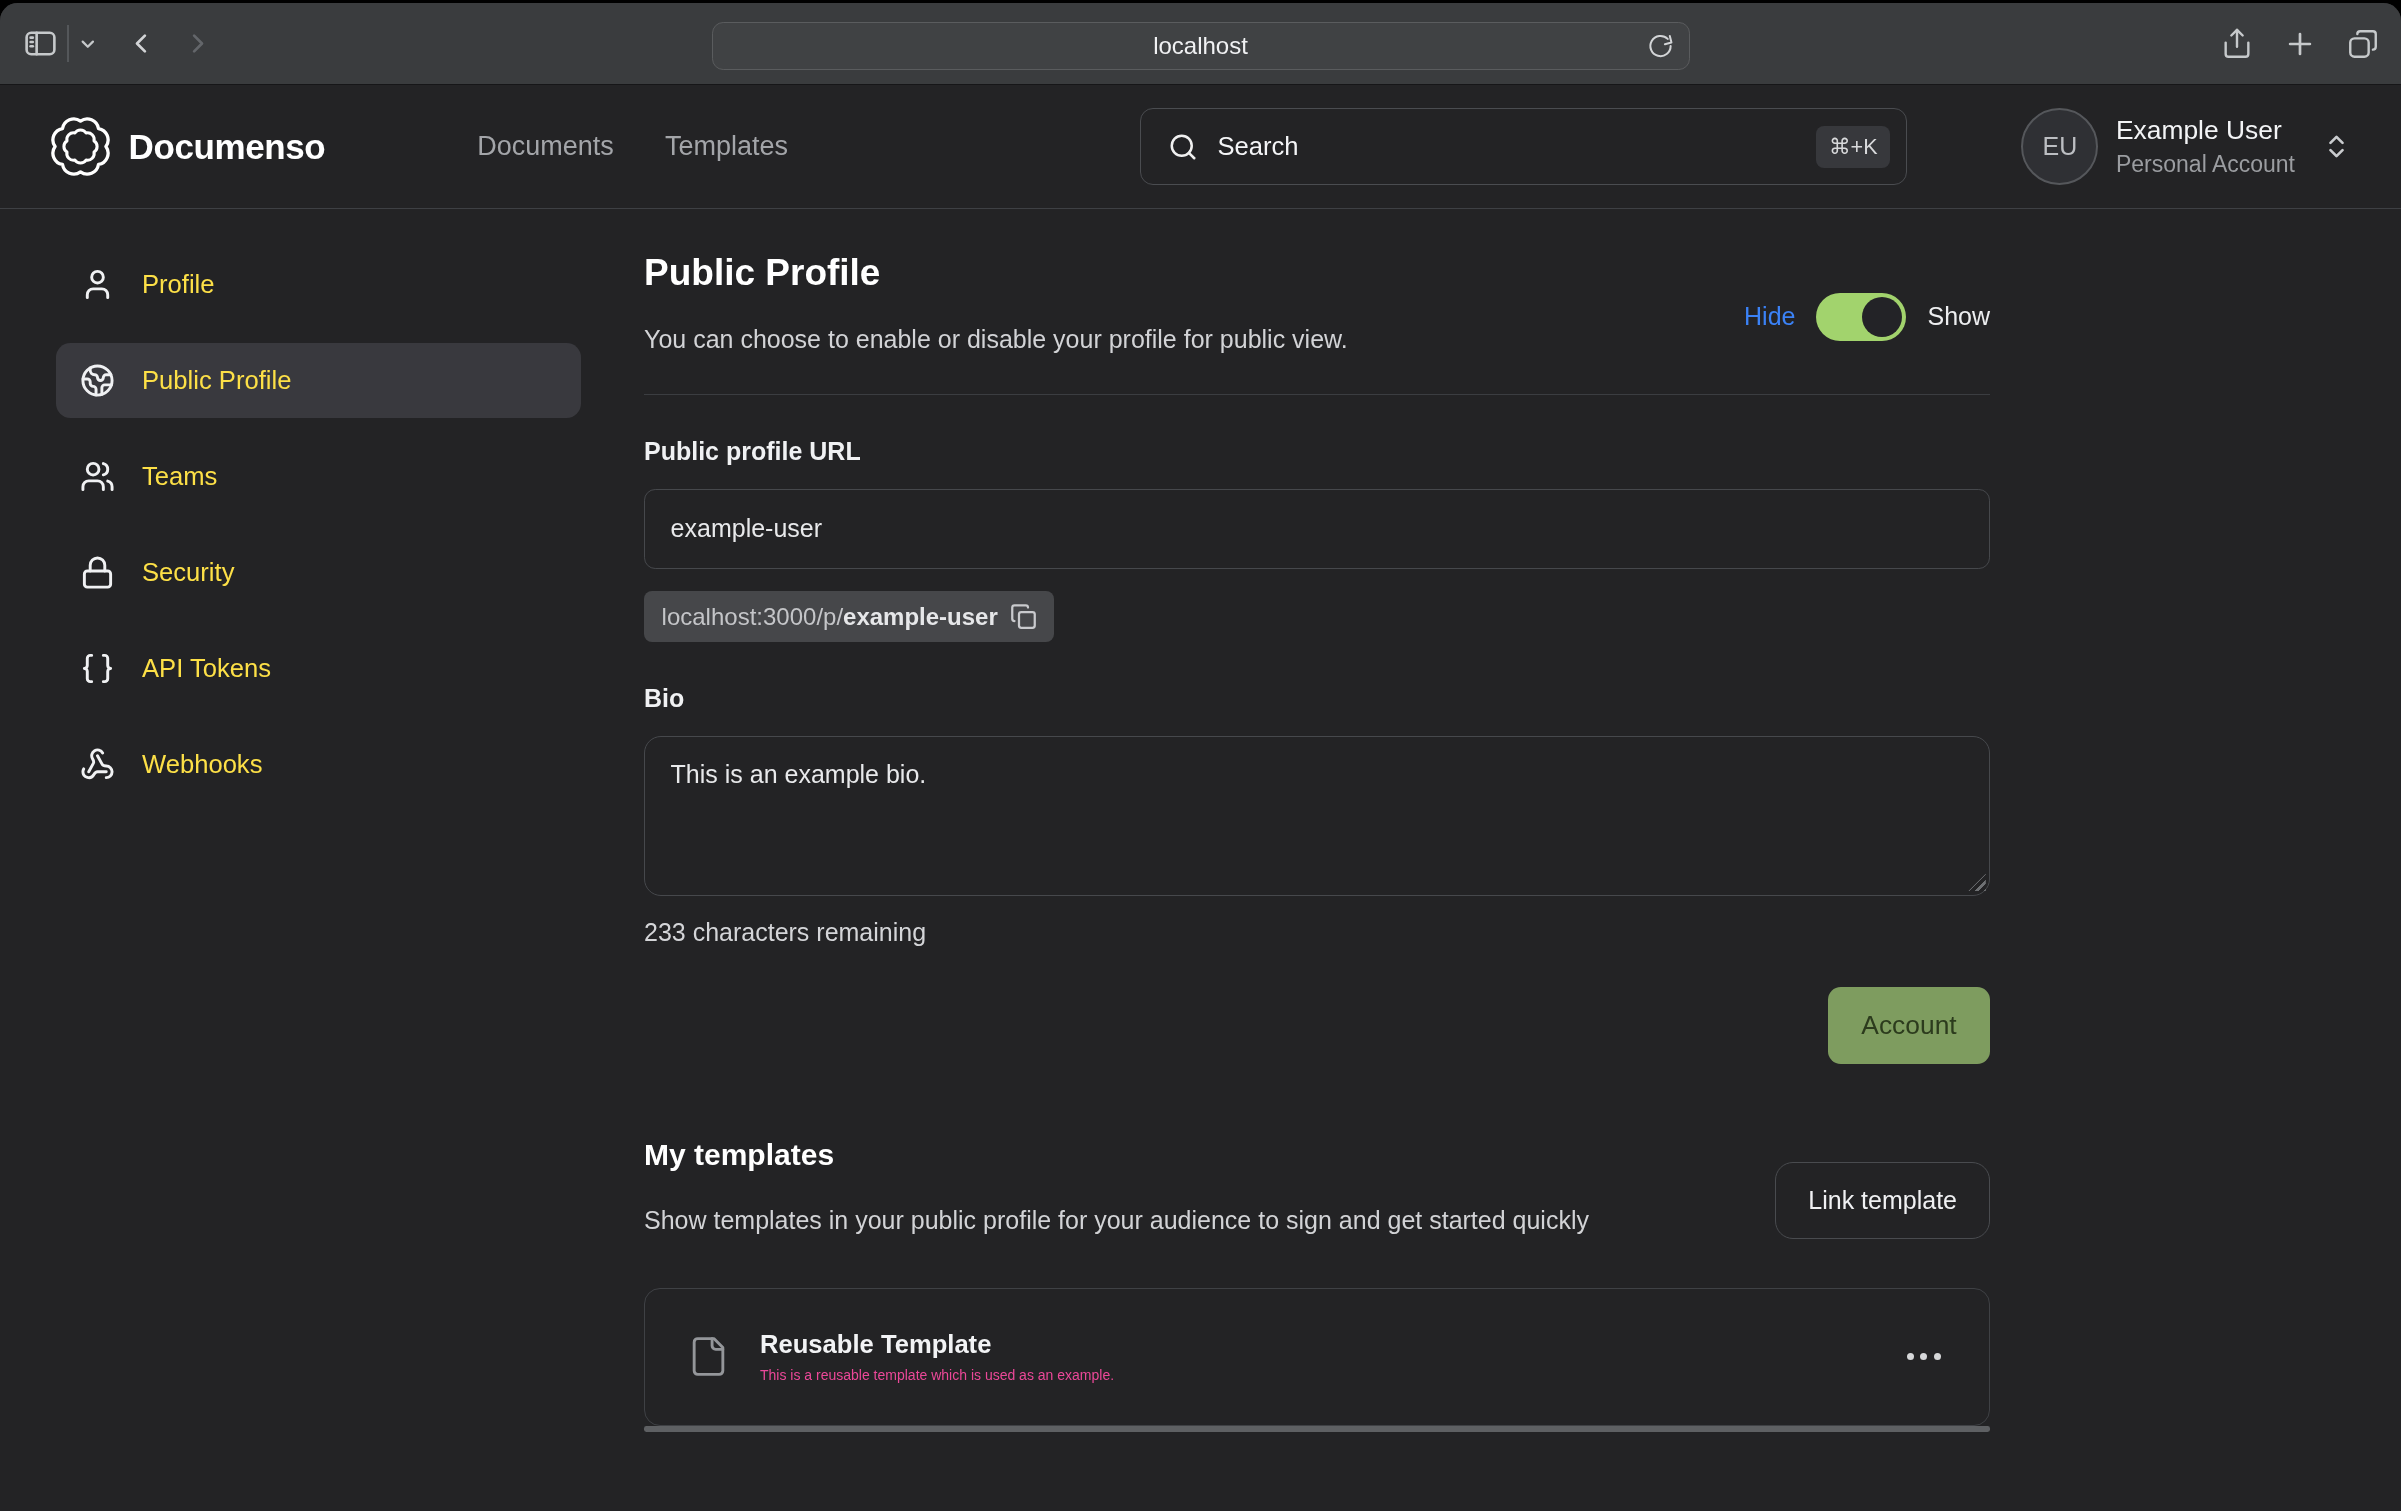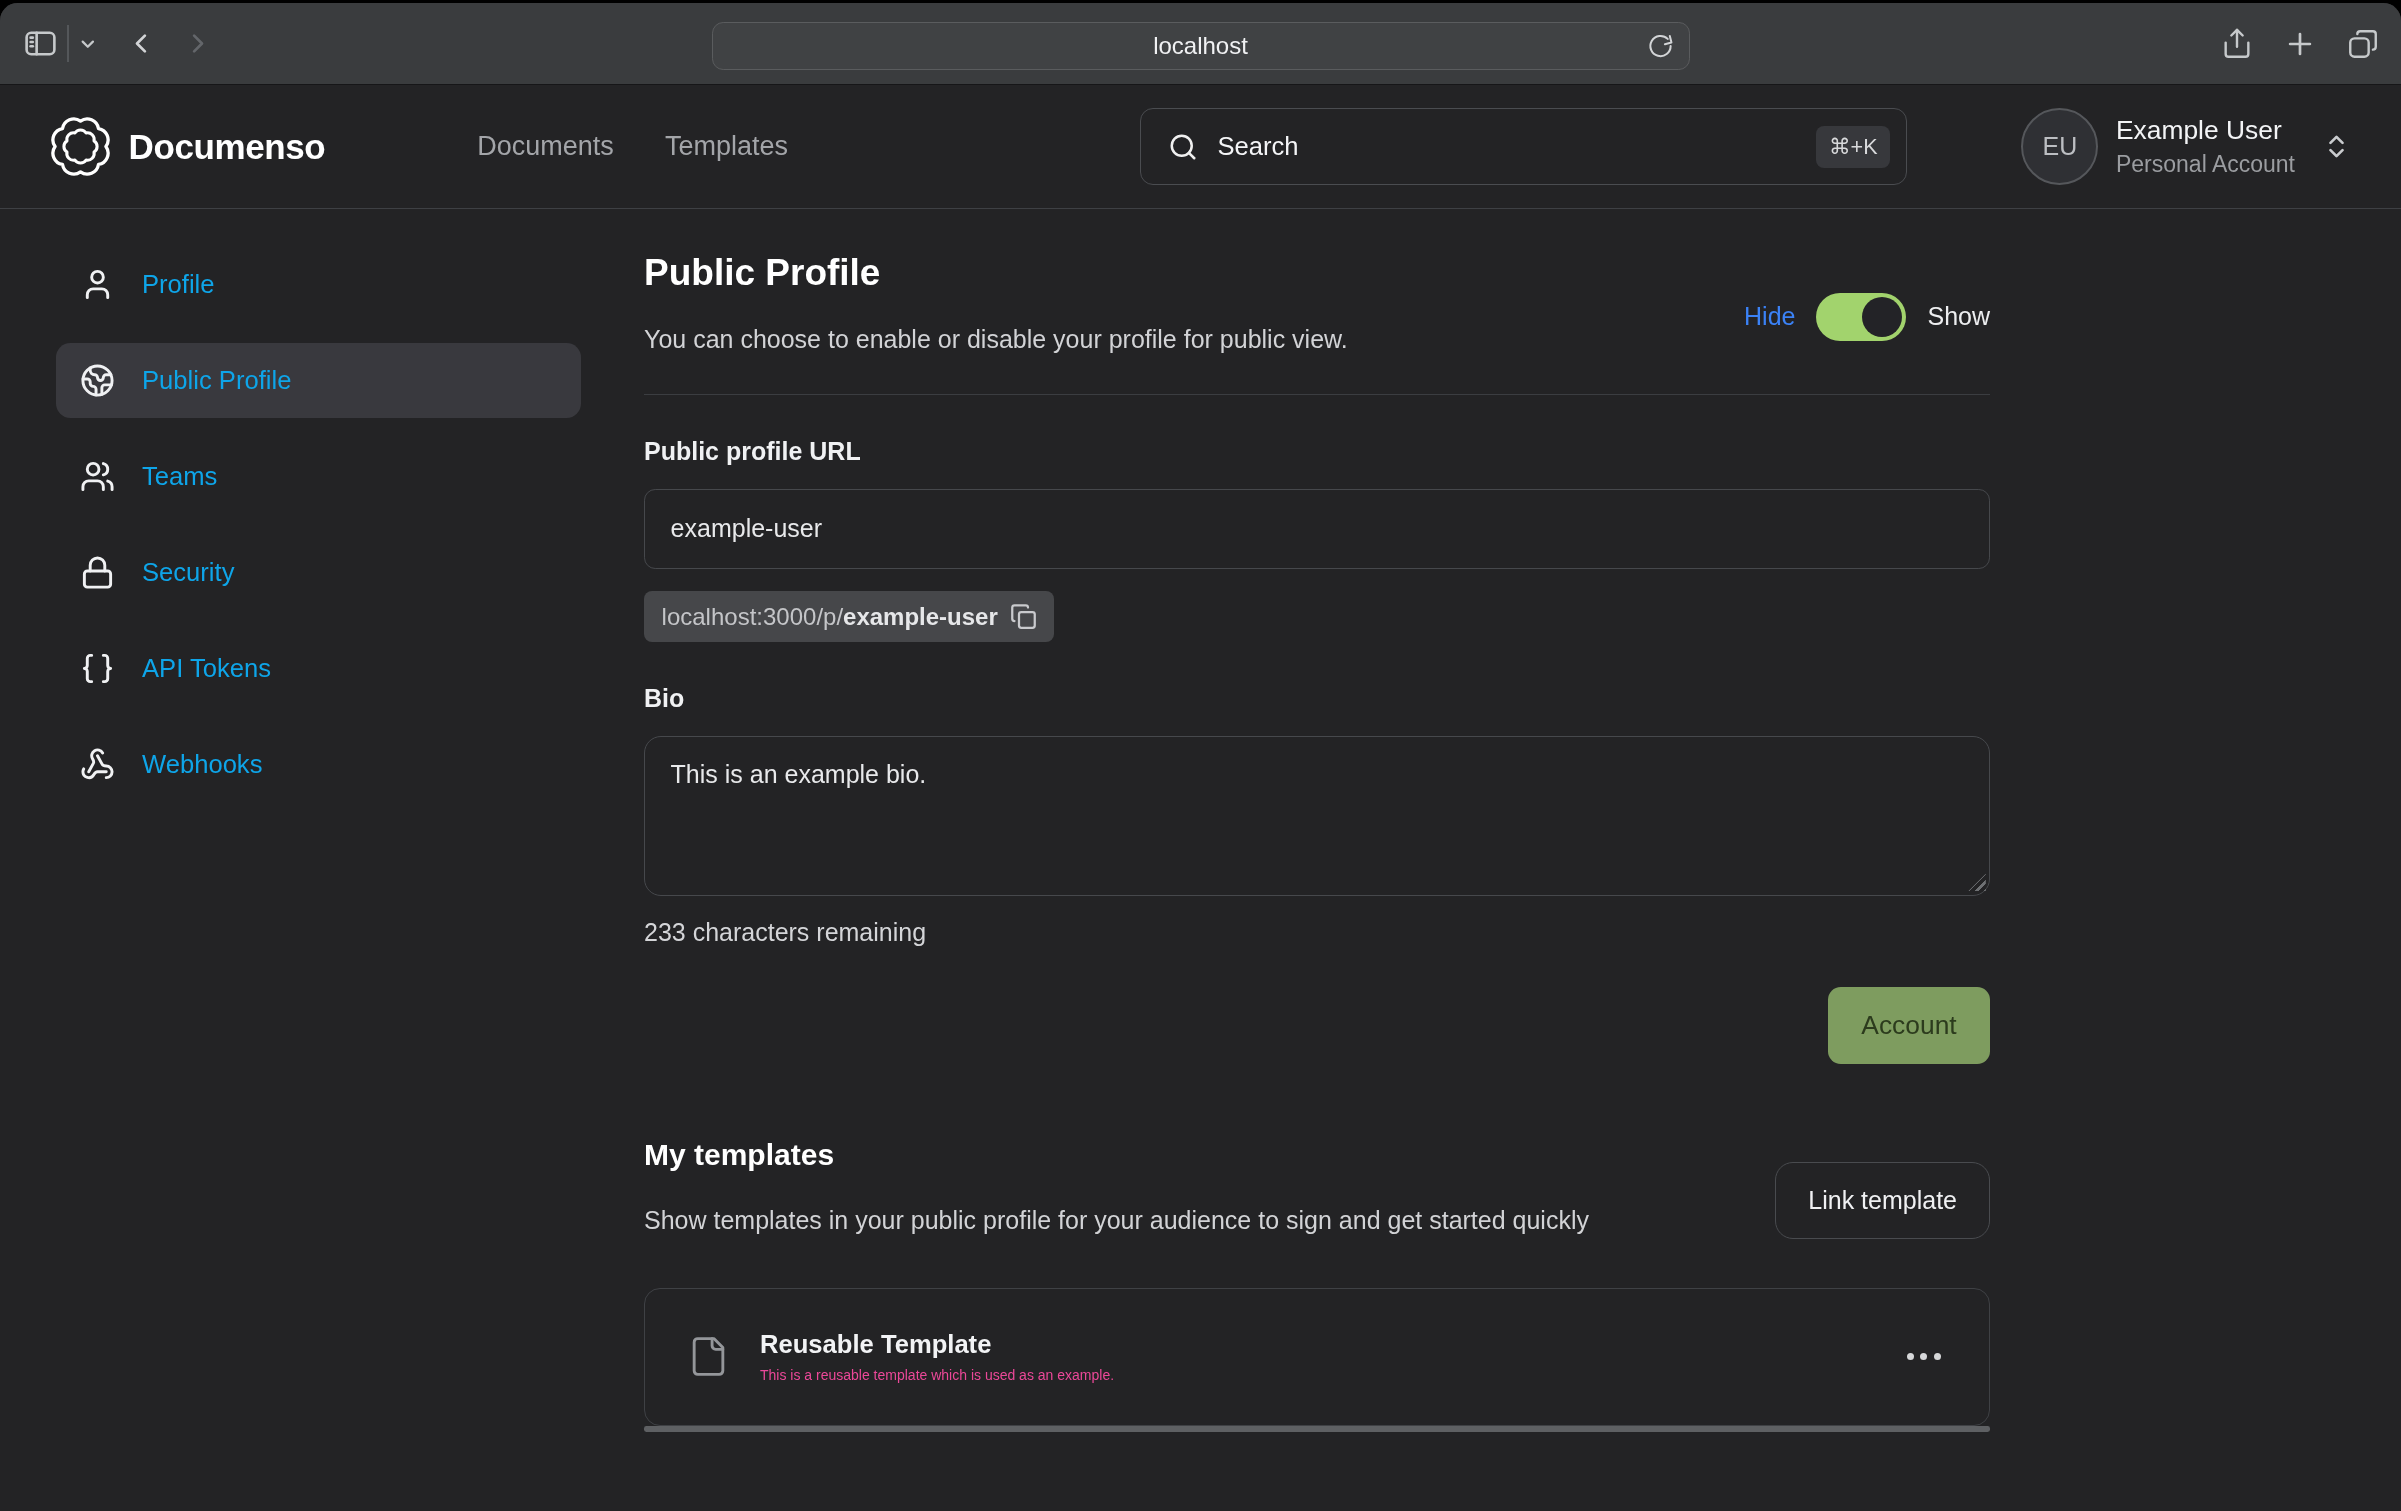--- a/index.html
+++ b/index.html
@@ -46,21 +46,21 @@
     font-size:25px; color:#bcbec2; }
   .user-texts { margin-left:17.6px; }
   .user-name { font-size:26.4px; color:#f3f4f6; font-weight:500; }
   .user-account { font-size:23px; color:#9b9da1; margin-top:4.8px; }
   .user-chevrons { margin-left:27px; color:#c9cbce; display:flex; }
 
   
   .app-body { flex:1; display:flex; overflow:hidden; background:#232325; }
   .sidebar { width:644px; flex-shrink:0; padding:38px 63px 0 56px; }
   .side-item { height:75px; border-radius:14.4px; display:flex; align-items:center;
-    gap:27px; padding:0 24px; margin-bottom:21px; color:#0ea5e9; cursor:pointer; }
+    gap:27px; padding:0 24px; margin-bottom:21px; color:#fde047; cursor:pointer; }
   .side-item.active { background:#39393e; }
   .side-item .sicon { display:flex; color:#f0f1f3; }
   .side-label { font-size:25.6px; font-weight:500; }
 
   .main { width:1346px; padding-top:42px; }
 
   .section-head { display:flex; justify-content:space-between; }
   h2.page-title { font-size:37px; font-weight:600; color:#fff; line-height:1.2; }
   .section-desc { margin-top:27px; font-size:25px; color:#d2d3d6; line-height:1.35; }
   .toggle-row { display:flex; align-items:center; gap:21px; margin-top:25.6px; }

